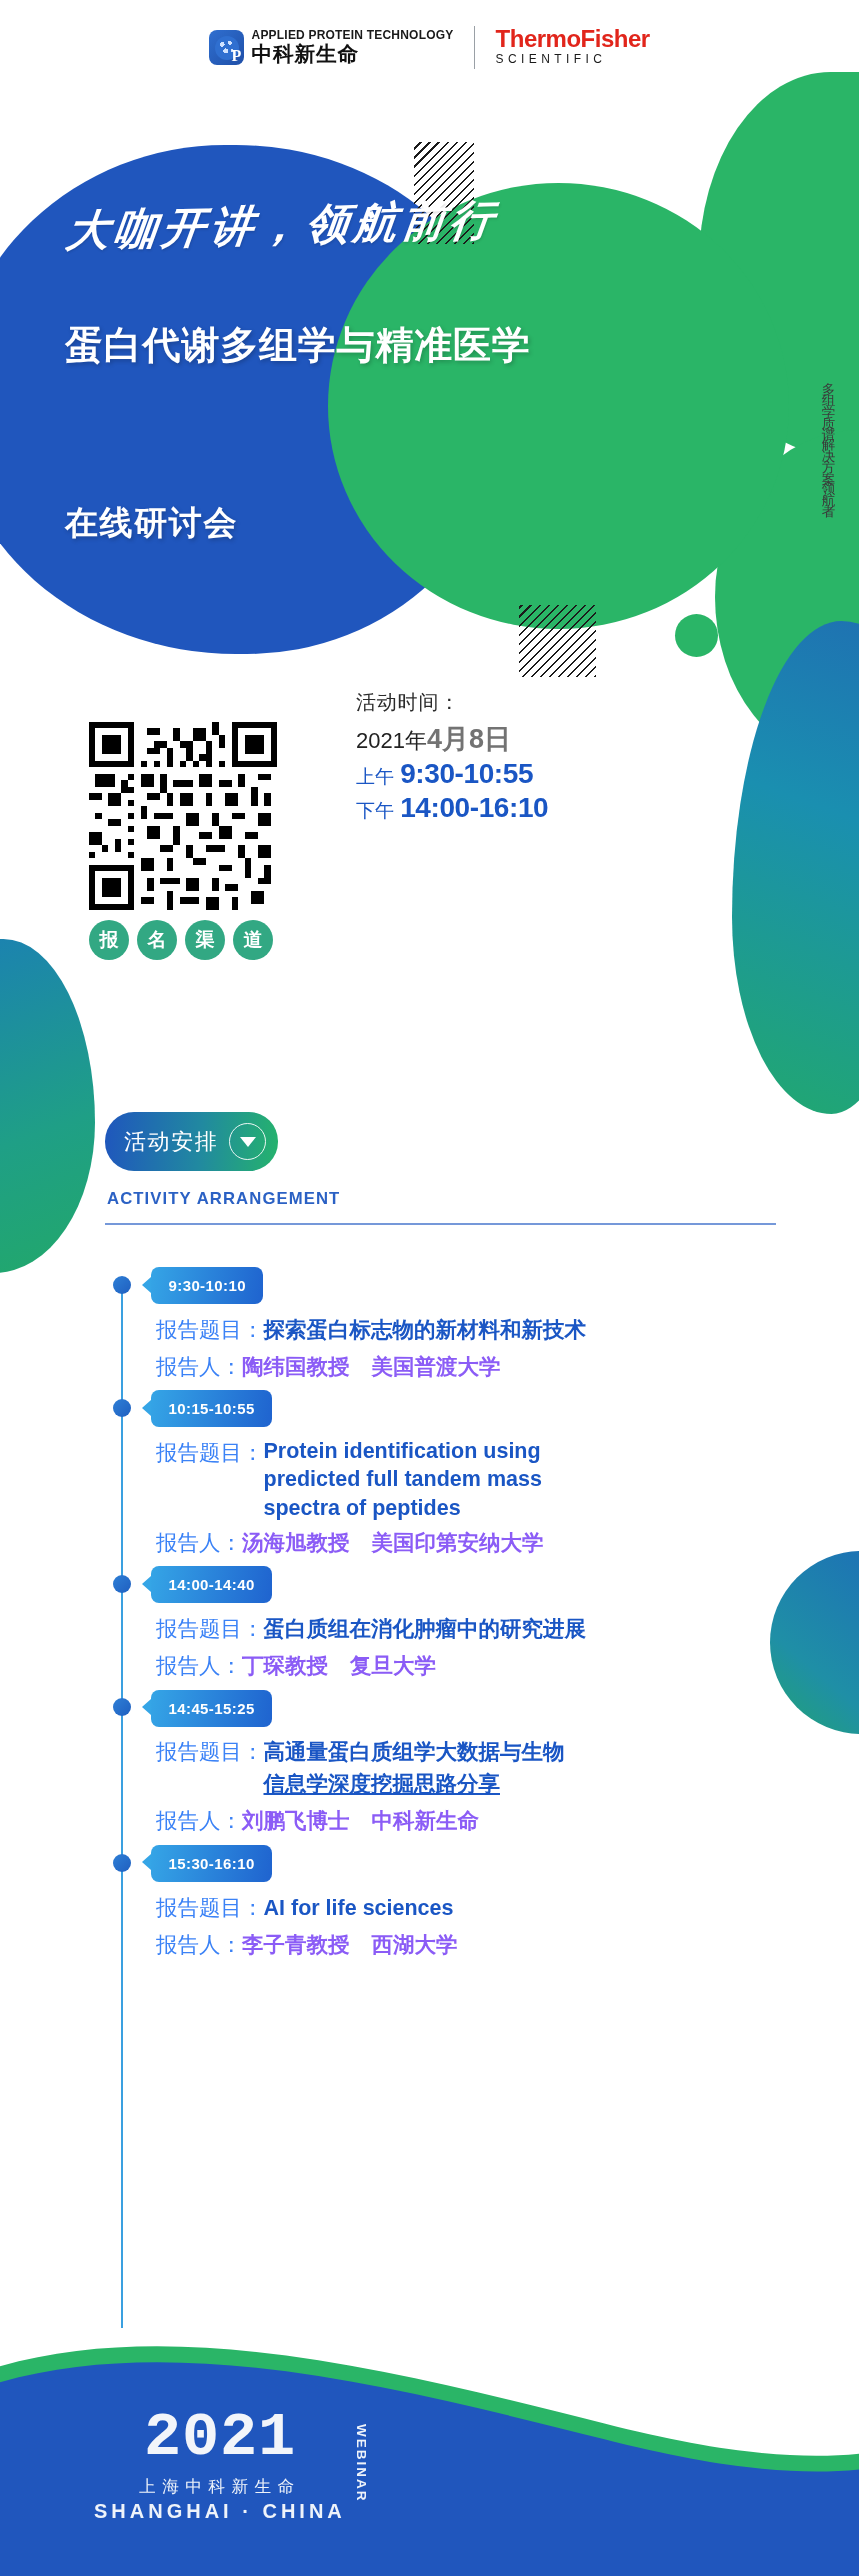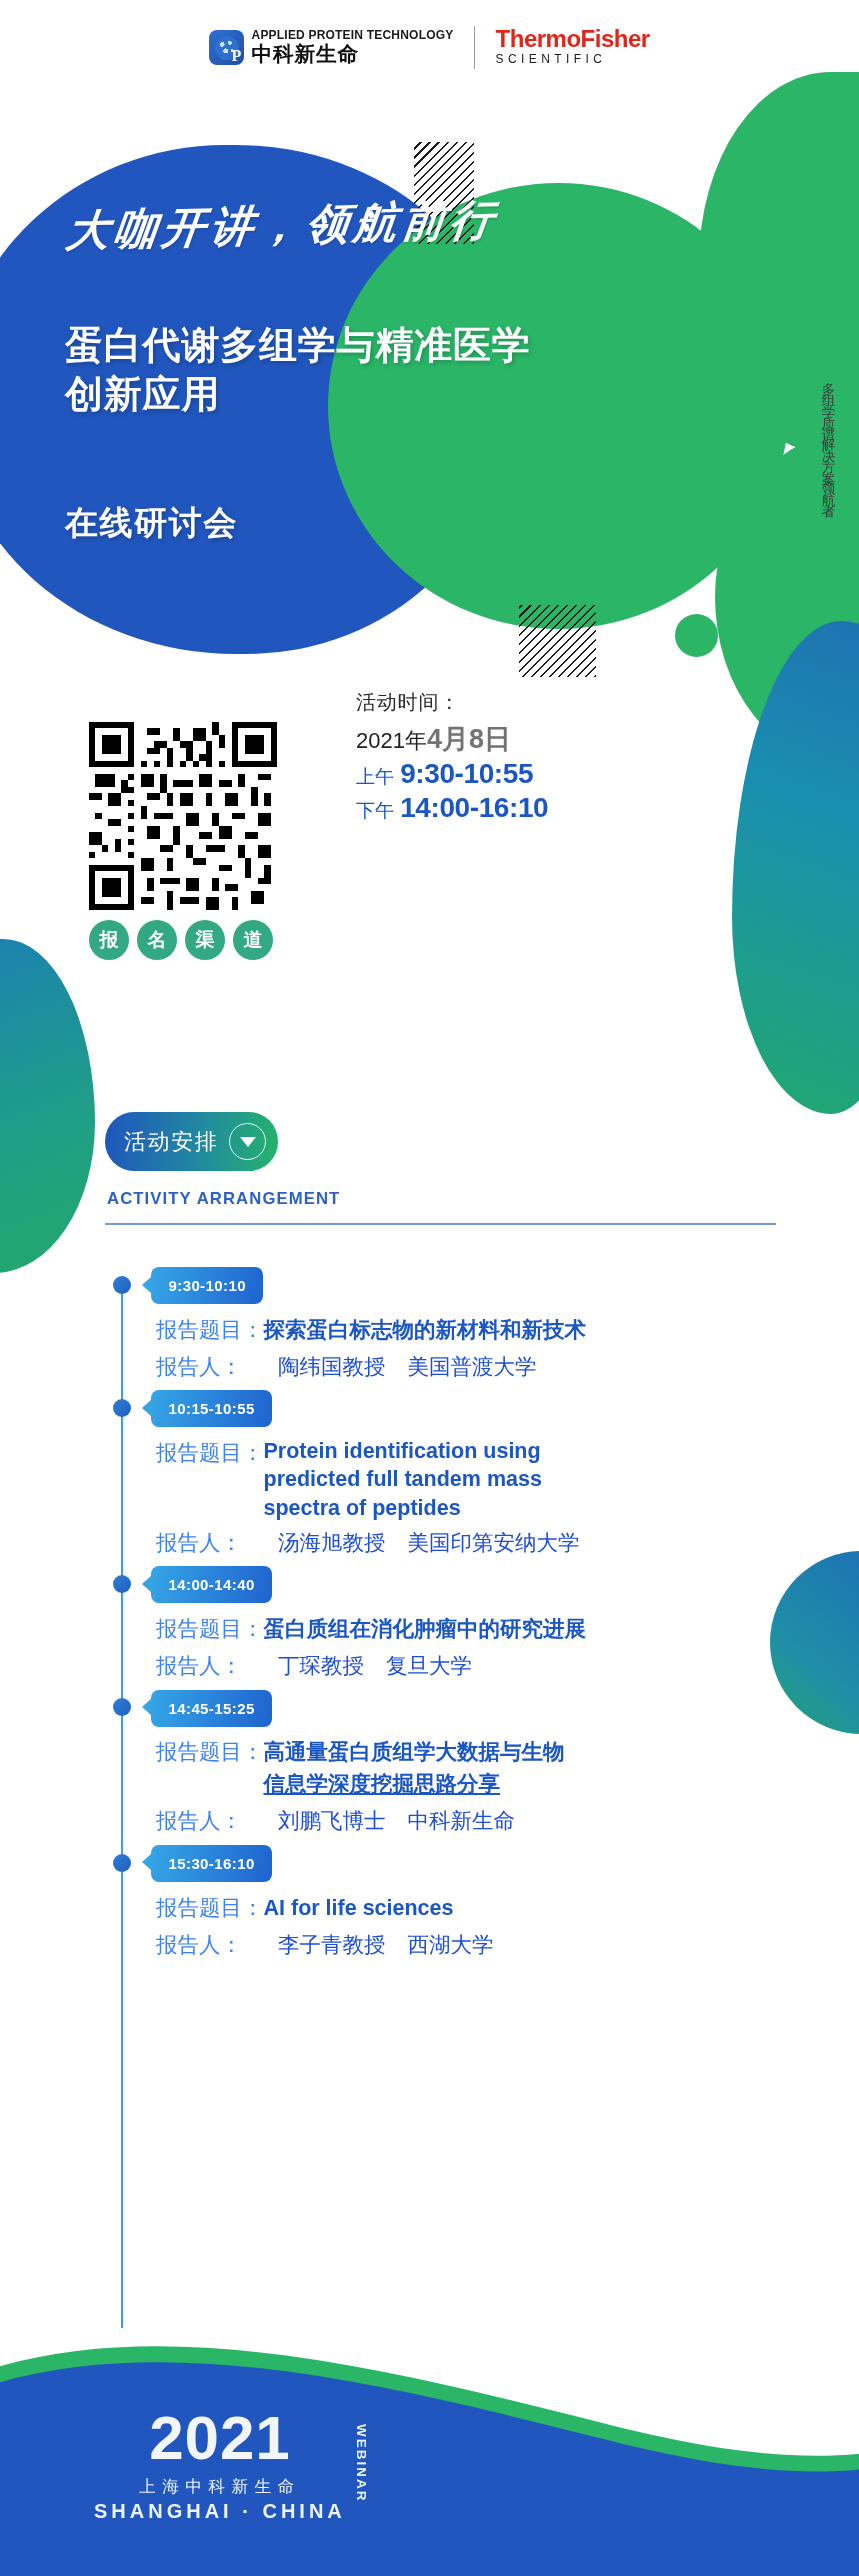--- a/index.html
+++ b/index.html
@@ -218,35 +218,35 @@
     font-size:21.5px; color:#3b82f6; white-space:nowrap; flex:none;
     line-height:1.5;
   }
   .row-value{
     font-size:21.5px; font-weight:700; color:#1a56c4; line-height:1.5;
   }
   .row-value.en{
     font-size:21.5px; font-weight:700; color:#1a56c4; line-height:1.32;
     max-width:342px;
   }
-  .row-value.dark{ color:#1d4ed8; font-weight:400;margin-left:36px; }
+  .row-value.dark{ color:#8b5cf6; font-weight:700; }
   .row-value.dark .affil{ margin-left:22px; }
   .row-value.wrap{ max-width:374px; }
   .row-value.wrap .l2{ display:block; text-indent:0;text-decoration:underline; }
 
   
   .footer{ position:absolute; left:0; bottom:0; width:100%; height:286px; z-index:35; }
   .footer svg{ position:absolute; left:0; bottom:0; width:100%; height:100%; display:block; }
   .footer-inner{
     position:absolute; left:94px; bottom:53px;
     display:flex; align-items:flex-end; gap:8px;
   }
   .f-left{ display:flex; flex-direction:column; align-items:center; }
   .f-year{
-    font-family:Liberation Sans, sans-serif;
+    font-family:Liberation Mono, monospace;
     font-size:62px; font-weight:700; color:#f2f5fa; line-height:.95; letter-spacing:0.8px;
   }
   .f-cn{ font-size:16.7px; color:#eef3fa; letter-spacing:6.4px; margin-top:6.4px; }
   .f-en{ font-size:20px; font-weight:700; color:#eef3fa; letter-spacing:4px; margin-top:2.4px; }
   .f-webinar{
     writing-mode:vertical-rl;
     font-size:13.5px; font-weight:700; color:#eef3fa; letter-spacing:2px;
     margin-bottom:20.7px;
   }
 </style>
@@ -278,21 +278,20 @@
     <div class="logo-tf">
       <div class="tf-top">ThermoFisher</div>
       <div class="tf-bot">SCIENTIFIC</div>
     </div>
   </div>
 
   <div class="hero">
     <div class="calligraphy">大咖开讲，领航前行</div>
     <div class="main-title">
       <div>蛋白代谢多组学与精准医学</div>
-      <div>创新应用</div>
     </div>
     <div class="sub-title">在线研讨会</div>
   </div>
 
   <div class="vertical-tag">多组学质谱解决方案领航者</div>
 
   <div class="qrblock">
     <svg class="qr" viewBox="0 0 29 29" shape-rendering="crispEdges">
       <rect width="29" height="29" fill="#ffffff"></rect>
       <g fill="#000000">

